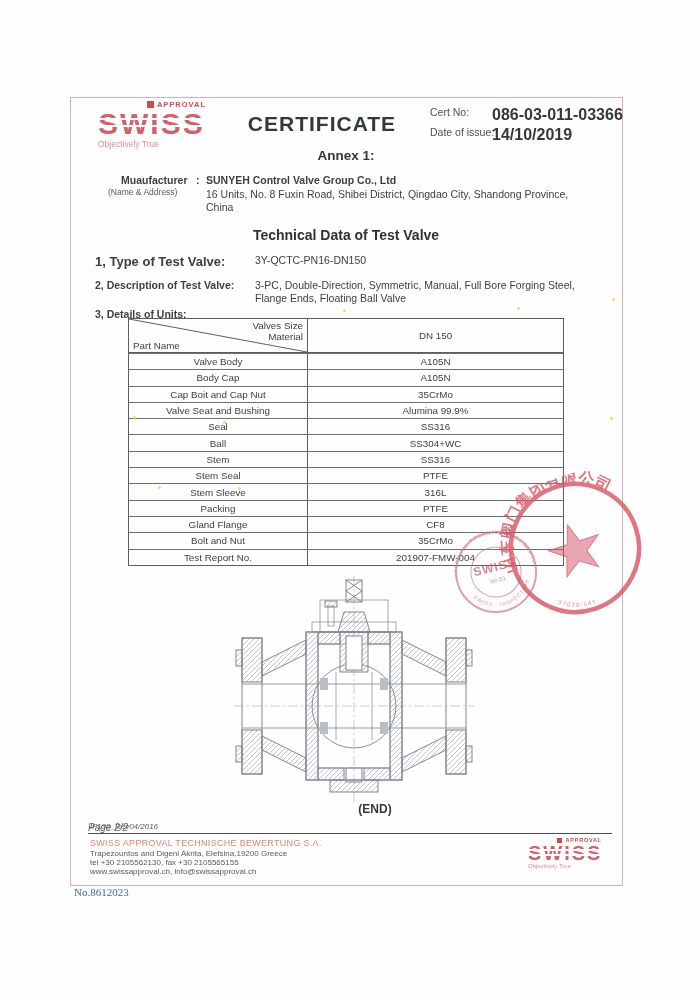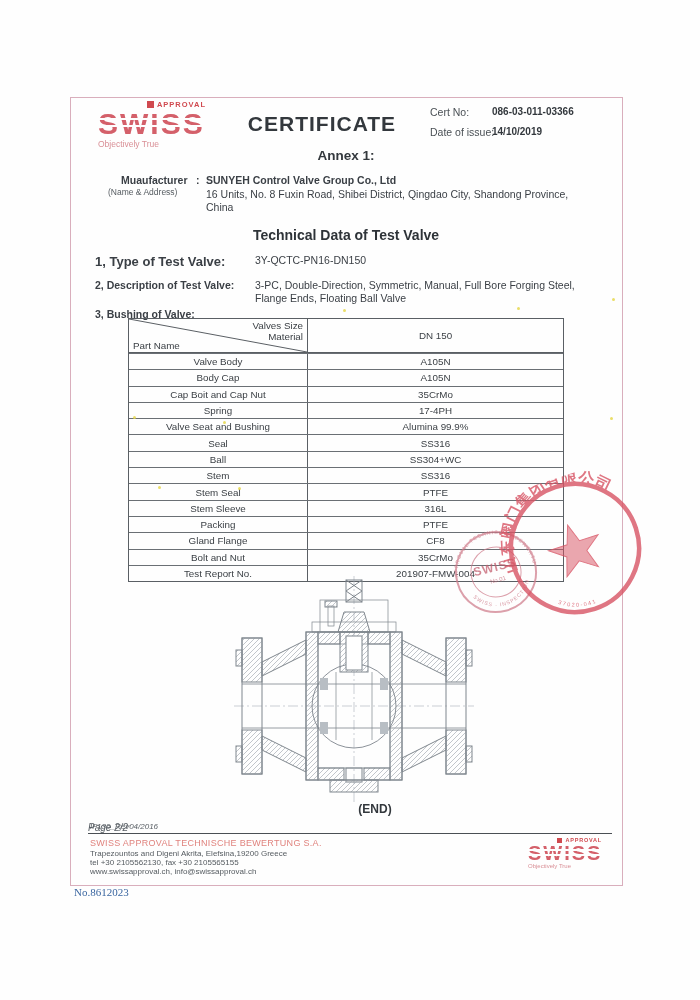--- a/index.html
+++ b/index.html
@@ -12,21 +12,21 @@
   .logo{display:flex;flex-direction:column;align-items:flex-start;}
   .logo .approval-row{display:flex;align-items:center;gap:3px;color:#d0494f;font-weight:bold;}
   .flag{display:inline-block;background:#d0494f;position:relative;}
   .flag::before,.flag::after{content:"";position:absolute;background:#fff;}
   .logo-word{position:relative;font-weight:bold;color:#d4606a;line-height:1;letter-spacing:2px;}
   .logo-word .stripe{position:absolute;left:-2px;right:-2px;height:2px;background:#fefefe;}
   .tagline{color:#d98f96;}
   
   .cert-title{font-size:21px;font-weight:bold;color:#33383d;letter-spacing:1px;}
   .kv-label{font-size:10.5px;color:#4a5055;}
-  .kv-value{font-size:10px;font-weight:bold;color:#33383d;}
+  .kv-value{font-size:16px;font-weight:bold;color:#33383d;}
   
   .tbl{left:128px;top:318px;width:434px;border:1.2px solid #5a5f64;font-size:9.8px;color:#3c4146;}
   .tbl-head{display:flex;height:33px;border-bottom:1.2px solid #5a5f64;}
   .corner{width:178px;position:relative;border-right:1.2px solid #5a5f64;}
   .corner svg{position:absolute;left:0;top:0;}
   .corner .tr{position:absolute;right:4px;top:1px;text-align:right;line-height:1.15;}
   .corner .bl{position:absolute;left:4px;bottom:1px;}
   .size-col{flex:1;display:flex;align-items:center;justify-content:center;}
   .trow{display:flex;height:15.3px;border-top:1px solid #6a6f74;}
   .trow:first-of-type{border-top:none;}
@@ -75,21 +75,21 @@
   <div class="abs" style="left:206px;top:201px;font-size:10.5px;">China</div>
 
   <div class="abs b" style="left:70px;top:227px;width:552px;text-align:center;font-size:14px;color:#2e3338;">Technical Data of Test Valve</div>
 
   <div class="abs b" style="left:95px;top:254px;font-size:13px;">1, Type of Test Valve:</div>
   <div class="abs" style="left:255px;top:254px;font-size:10.5px;">3Y-QCTC-PN16-DN150</div>
 
   <div class="abs b" style="left:95px;top:279px;font-size:10.5px;">2, Description of Test Valve:</div>
   <div class="abs" style="left:255px;top:279px;width:345px;font-size:10.5px;line-height:13px;">3-PC, Double-Direction, Symmetric, Manual, Full Bore Forging Steel, Flange Ends, Floating Ball Valve</div>
 
-  <div class="abs b" style="left:95px;top:308px;font-size:10.5px;">3, Bushing of Valve:</div>
+  <div class="abs b" style="left:95px;top:308px;font-size:10.5px;">3, Details of Units:</div>
 
   <div class="abs tbl">
     <div class="tbl-head">
       <div class="corner">
         <svg width="178" height="33">
             <line x1="0" y1="0" x2="178" y2="33" stroke="#5a5f64" stroke-width="1"></line>
           </svg>
         <div class="tr">
           <div>Valves Size</div>
           <div>Material</div>
@@ -102,24 +102,20 @@
         <div class="c1">Valve Body</div>
         <div class="c2">A105N</div>
       </div>
     <div class="trow">
         <div class="c1">Body Cap</div>
         <div class="c2">A105N</div>
       </div>
     <div class="trow">
         <div class="c1">Cap Boit and Cap Nut</div>
         <div class="c2">35CrMo</div>
-      </div>
-    <div class="trow">
-        <div class="c1">Spring</div>
-        <div class="c2">17-4PH</div>
       </div>
     <div class="trow">
         <div class="c1">Valve Seat and Bushing</div>
         <div class="c2">Alumina 99.9%</div>
       </div>
     <div class="trow">
         <div class="c1">Seal</div>
         <div class="c2">SS316</div>
       </div>
     <div class="trow">

